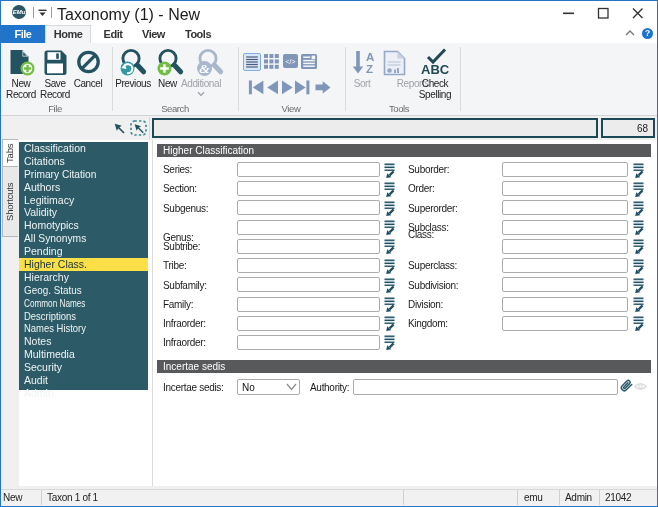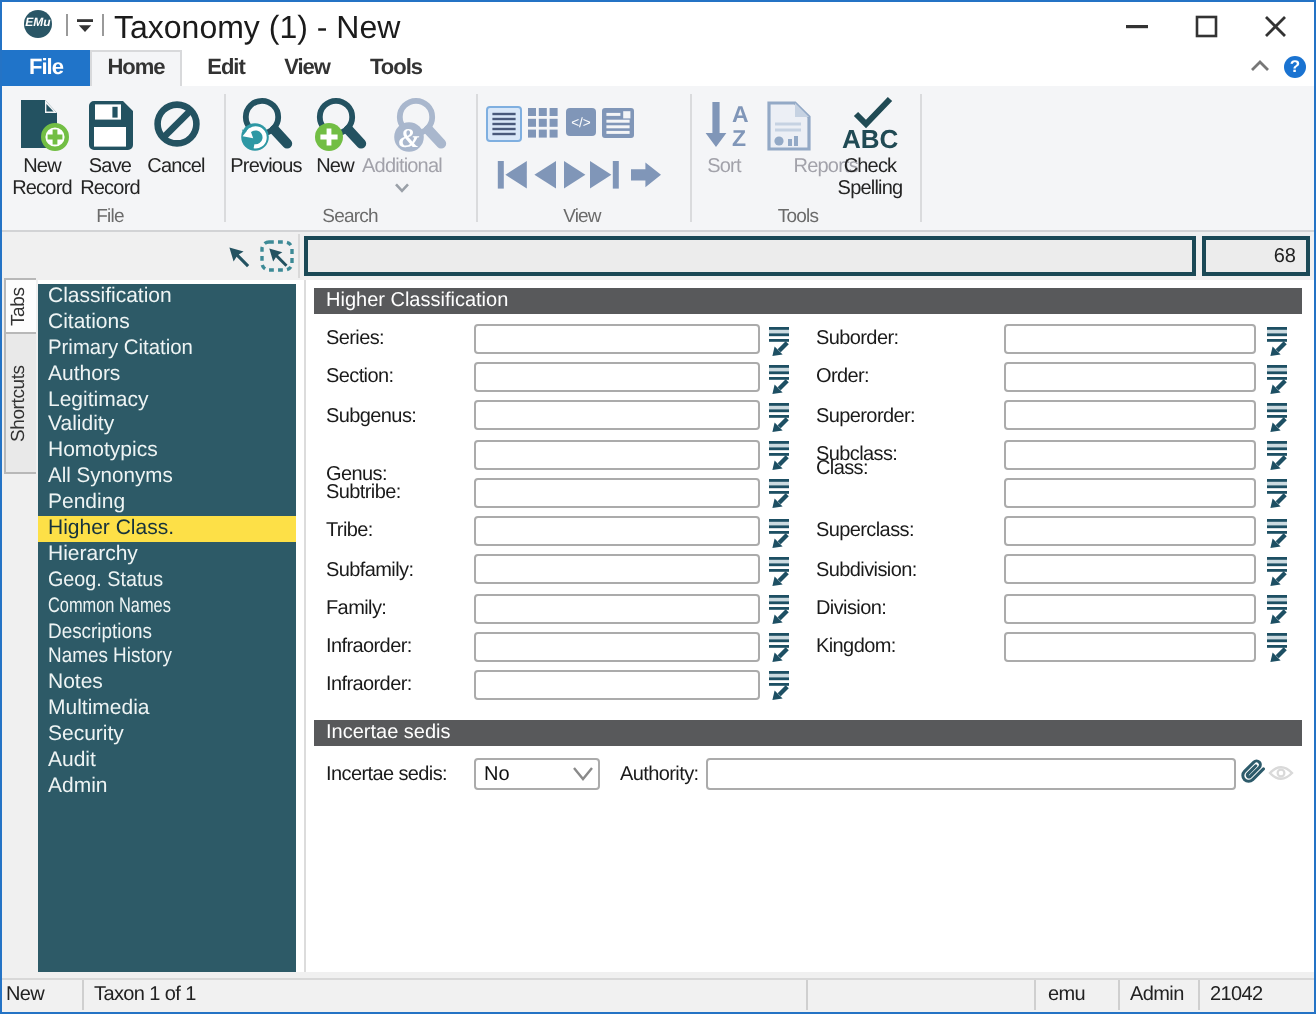--- a/index.html
+++ b/index.html
@@ -181,21 +181,21 @@
     </g>
   </svg>
 <div class="abs" style="left:149px;top:117px;width:1px;height:22px;background:#d9d9d9;"></div>
 <div class="abs" style="left:152px;top:118px;width:446px;height:20px;background:#ececec;border:2px solid #1b4956;box-sizing:border-box;"></div>
 <div class="abs" style="left:601px;top:118px;width:54px;height:20px;background:#ececec;border:2px solid #1b4956;box-sizing:border-box;font-size:10px;color:#222;text-align:right;line-height:17.5px;padding-right:5px;">68</div>
 <div class="abs" style="left:1px;top:140px;width:18px;height:349px;background:#f0f0f0;"></div>
 <div class="abs" style="left:2px;top:139px;width:16px;height:28px;background:#fdfdfd;border:1px solid #b8b8b8;border-right:none;box-sizing:border-box;"></div>
 <div class="abs" style="left:4px;top:141px;width:12px;height:24px;font-size:9.5px;letter-spacing:-0.2px;color:#333;writing-mode:vertical-rl;transform:rotate(180deg);text-align:center;line-height:12px;">Tabs</div>
 <div class="abs" style="left:2px;top:166px;width:16px;height:71px;background:#e9e9e9;border:1px solid #b8b8b8;border-right:none;box-sizing:border-box;"></div>
 <div class="abs" style="left:4px;top:168px;width:12px;height:67px;font-size:9.5px;letter-spacing:-0.2px;color:#333;writing-mode:vertical-rl;transform:rotate(180deg);text-align:center;line-height:12px;">Shortcuts</div>
-<div class="abs" style="left:19px;top:142px;width:129px;height:344px;background:#2d5a67;">
+<div class="abs" style="left:19px;top:142px;width:129px;height:248px;background:#2d5a67;">
     <div class="sbitem">Classification</div>
     <div class="sbitem">Citations</div>
     <div class="sbitem"><span style="display:inline-block;transform:scaleX(0.97);transform-origin:0 50%;">Primary Citation</span></div>
     <div class="sbitem">Authors</div>
     <div class="sbitem">Legitimacy</div>
     <div class="sbitem">Validity</div>
     <div class="sbitem">Homotypics</div>
     <div class="sbitem"><span style="display:inline-block;transform:scaleX(0.98);transform-origin:0 50%;">All Synonyms</span></div>
     <div class="sbitem">Pending</div>
     <div class="sbitem" style="background:#fde047;color:#16323c;">Higher Class.</div>

